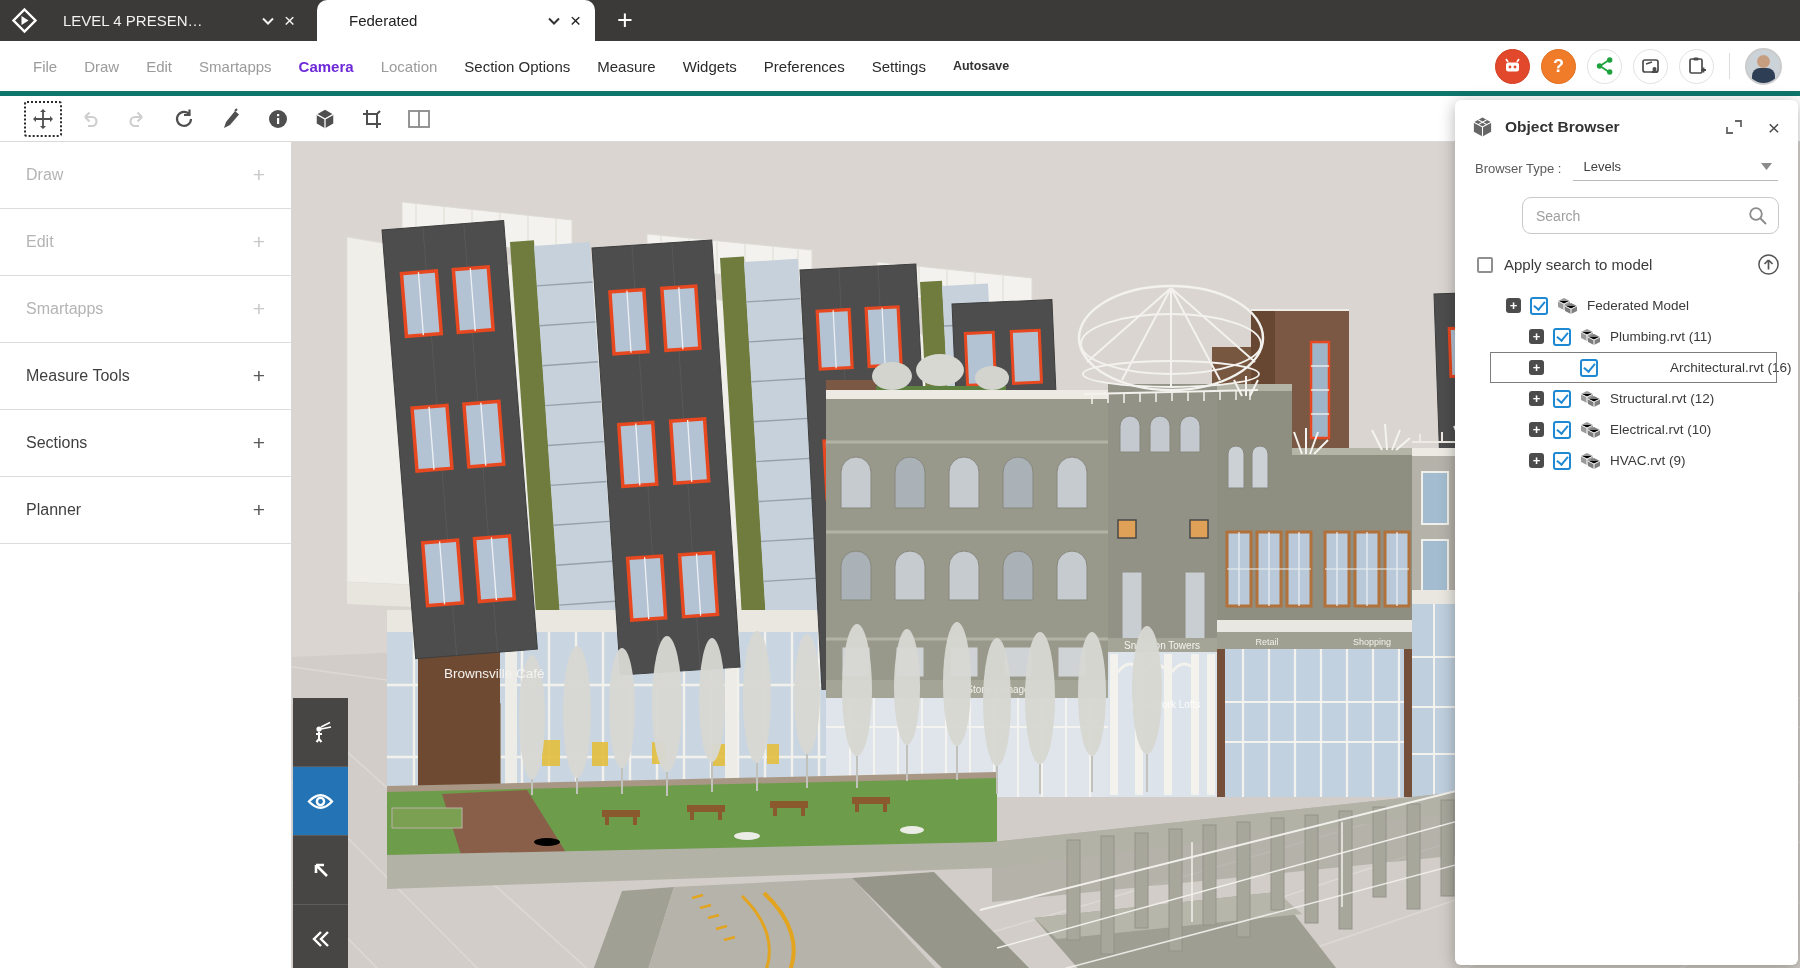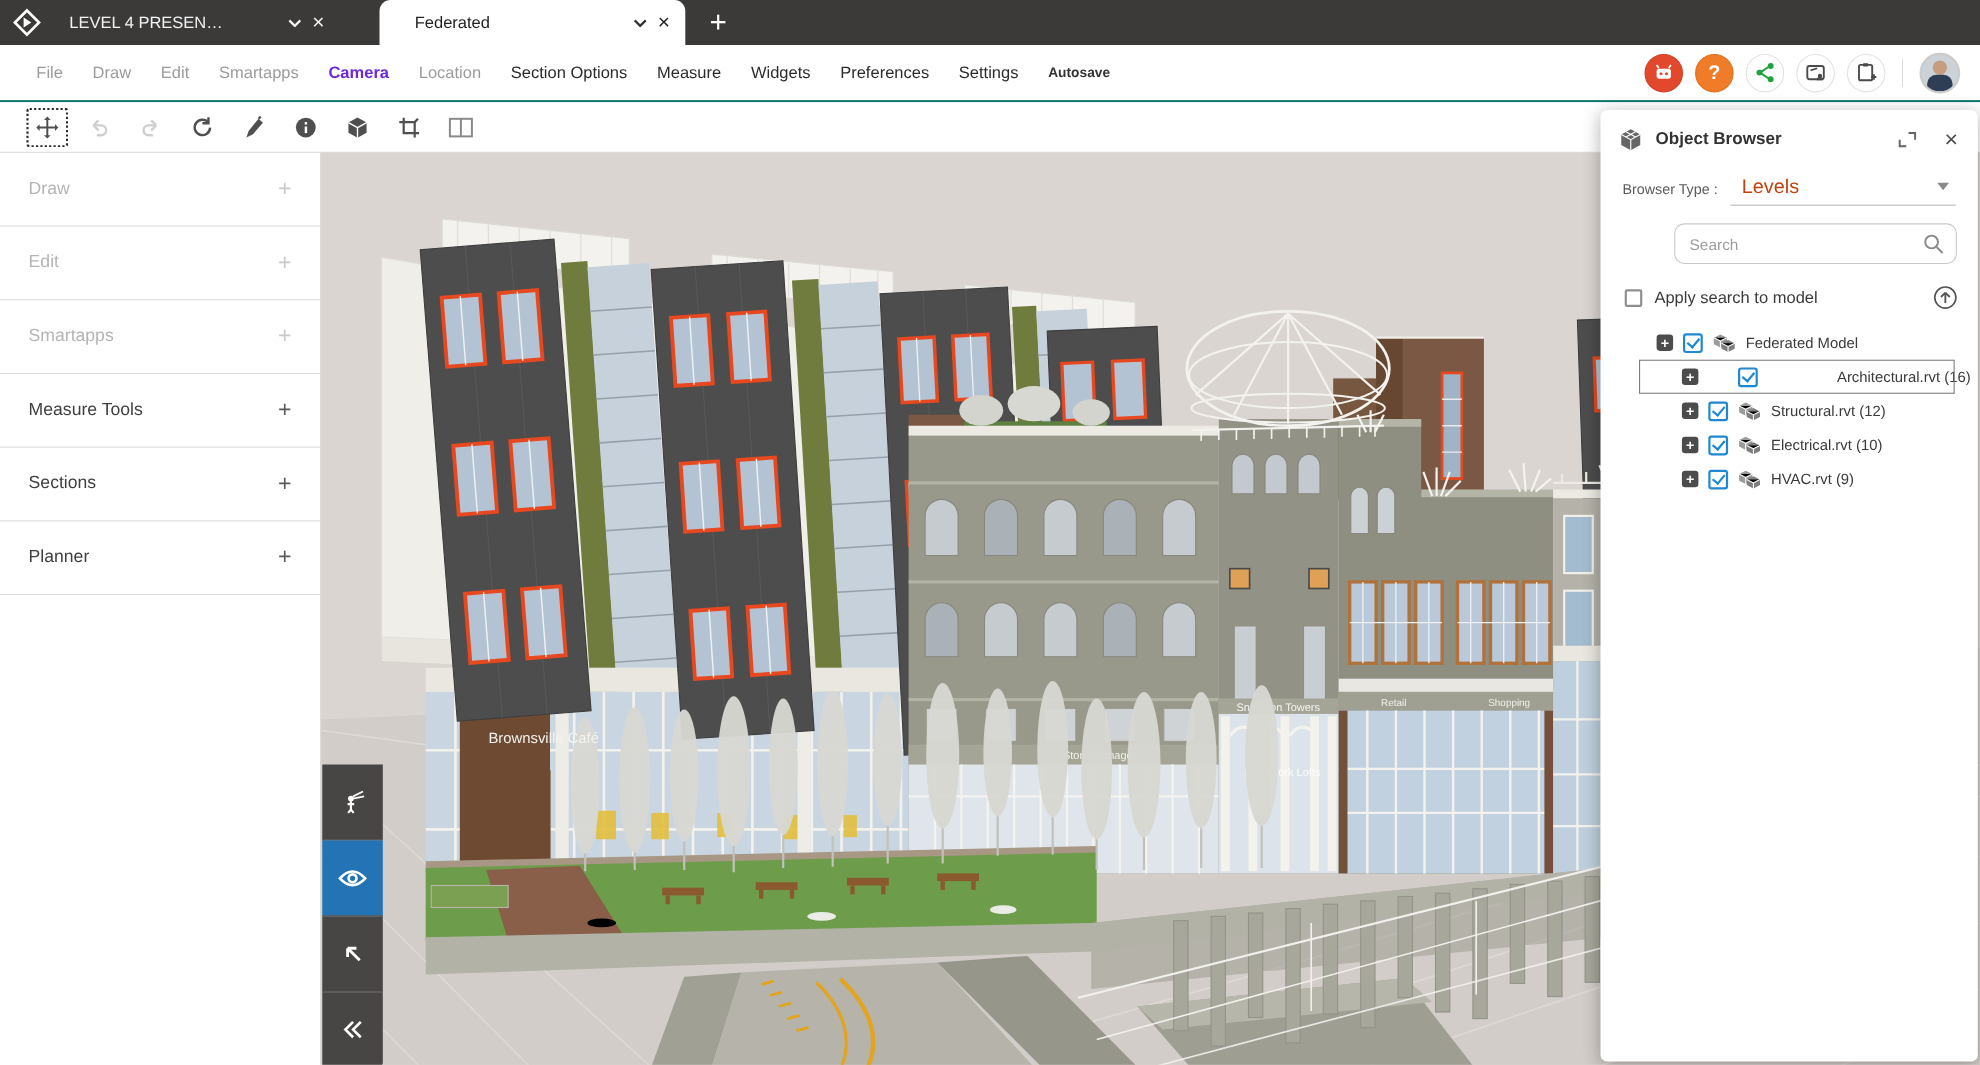--- a/index.html
+++ b/index.html
@@ -5,26 +5,26 @@
   html,body{margin:0;padding:0;width:1800px;height:968px;overflow:hidden;
     font-family:"Liberation Sans",sans-serif;background:#fff;}
   .app{position:relative;width:1800px;height:968px;}
 
   
   .tabbar{height:41px;background:#3b3a39;display:flex;align-items:stretch;}
   .logo{width:49px;display:flex;align-items:center;justify-content:center;}
   .tab{width:232px;display:flex;align-items:center;gap:10px;padding:0 14px;color:#f2f2f2;font-size:15px;}
   .tab .tlab{flex:1;white-space:nowrap;overflow:hidden;}
   .tab .x{font-size:19px;line-height:1;color:#f2f2f2;}
-  .tab.active{background:#fff;color:#222;border-radius:10px 10px 0 0;margin-left:36px;padding-left:32px;}
+  .tab.active{background:#fff;color:#222;border-radius:10px 10px 0 0;margin-left:8px;padding-left:32px;}
   .tab.active .x{color:#222;}
   .newtab{width:60px;display:flex;align-items:center;justify-content:center;color:#fff;font-size:27px;font-weight:300;}
 
   
-  .menubar{height:50px;background:#fff;border-bottom:2px solid #0f766e;display:flex;align-items:center;padding:0 18px 0 33px;gap:27px;font-size:15px;}
+  .menubar{height:50px;background:#fff;border-bottom:5px solid #0f766e;display:flex;align-items:center;padding:0 18px 0 33px;gap:27px;font-size:15px;}
   .mi{color:#9b9b9b;white-space:nowrap;}
   .mi.on{color:#2b2b2b;font-weight:500;}
   .mi.bold{color:#6d28d9;font-weight:700;}
   .mi.small{font-size:12.5px;color:#333;font-weight:600;}
   .mb-right{margin-left:auto;display:flex;align-items:center;gap:11px;}
   .cbtn{width:35px;height:35px;border-radius:50%;display:flex;align-items:center;justify-content:center;background:#fff;border:1px solid #e2e2e2;box-sizing:border-box;}
   .cbtn.red{background:#e2492c;border-color:#d23f24;}
   .cbtn.orange{background:#f07b28;border-color:#e06f1f;color:#fff;font-weight:700;font-size:18px;}
   .vdiv{width:1px;height:26px;background:#ddd;margin:0 4px;}
   .avatar{width:37px;height:37px;border-radius:50%;border:2px solid #cbcbcb;box-sizing:border-box;position:relative;overflow:hidden;background:#ccd3d8;}
@@ -53,21 +53,21 @@
   .vbtn.active{background:#2373b5;}
 
   
   .object-browser{position:absolute;top:100px;left:1455px;width:343px;height:865px;background:#fff;border-radius:6px;box-shadow:0 3px 16px rgba(0,0,0,.30);box-sizing:border-box;}
   .ob-header{display:flex;align-items:center;gap:11px;padding:15px 18px 9px 16px;}
   .ob-title{flex:1;font-size:15.5px;font-weight:700;color:#333;}
   .ob-hicon{display:flex;align-items:center;}
   .ob-close{font-size:21px;color:#4a4a4a;line-height:1;margin-left:14px;}
   .ob-typerow{display:flex;align-items:center;gap:12px;padding:8px 20px 14px 20px;}
   .ob-typelabel{font-size:13px;color:#5a5a5a;white-space:nowrap;}
-  .ob-select{flex:1;display:flex;align-items:center;justify-content:space-between;border-bottom:1px solid #b9b9b9;padding:3px 6px 6px 10px;font-size:18px;color:#c2410c;}
+  .ob-select{flex:1;display:flex;align-items:center;justify-content:space-between;border-bottom:1px solid #b9b9b9;padding:3px 6px 6px 10px;font-size:13px;color:#404040;}
   .ob-searchwrap{margin:2px 19px 13px 19px;position:relative;padding-left:48px;}
   .ob-search-input{width:100%;height:37px;border:1.5px solid #c9c9c9;border-radius:9px;box-sizing:border-box;padding:0 38px 0 13px;font-size:14px;color:#333;font-family:"Liberation Sans",sans-serif;outline:none;}
   .ob-search-input::placeholder{color:#9e9e9e;}
   .ob-searchicon{position:absolute;right:11px;top:8px;}
   .ob-apply{display:flex;align-items:center;gap:11px;padding:6px 18px 10px 22px;}
   .cb-empty{width:16px;height:16px;border:2px solid #8f8f8f;border-radius:2px;box-sizing:border-box;background:#fff;}
   .ob-applylabel{font-size:15px;color:#3a3a3a;}
   .ob-upcircle{margin-left:auto;display:flex;}
   .tree{padding-top:4px;}
   .trow{height:31px;display:flex;align-items:center;gap:9px;padding-left:16px;box-sizing:border-box;margin-left:35px;}
@@ -676,20 +676,31 @@
         <span class="expand"></span>
         <span class="bluecb"></span>
         <svg width="21" height="17" viewBox="0 0 21 17">
           <path d="M7,1 L13,4 V10 L7,13 L1,10 V4 Z" fill="#9b9b9b"></path>
             <path d="M1,4 L7,7 L13,4 M7,7 V13" stroke="#fff" stroke-width="1"></path>
           <path d="M14,6 L20,9 V14 L14,17 L8,14 V9 Z" fill="#7e7e7e"></path>
             <path d="M8,9 L14,12 L20,9 M14,12 V17" stroke="#fff" stroke-width="1"></path>
         </svg>
         <span class="tlabel">Federated Model</span>
       </div>
+      <div class="trow child">
+        <span class="expand"></span>
+        <span class="bluecb"></span>
+        <svg width="21" height="17" viewBox="0 0 21 17">
+          <path d="M7,1 L13,4 V10 L7,13 L1,10 V4 Z" fill="#9b9b9b"></path>
+            <path d="M1,4 L7,7 L13,4 M7,7 V13" stroke="#fff" stroke-width="1"></path>
+          <path d="M14,6 L20,9 V14 L14,17 L8,14 V9 Z" fill="#7e7e7e"></path>
+            <path d="M8,9 L14,12 L20,9 M14,12 V17" stroke="#fff" stroke-width="1"></path>
+        </svg>
+        <span class="tlabel">Plumbing.rvt (11)</span>
+      </div>
       <div class="trow child selected">
         <span class="expand"></span>
         <span class="bluecb"></span>
         <svg width="21" height="17" viewBox="0 0 21 17">
           <path d="M7,1 L13,4 V10 L7,13 L1,10 V4 Z" fill="#9b9b9b"></path>
             <path d="M1,4 L7,7 L13,4 M7,7 V13" stroke="#fff" stroke-width="1"></path>
           <path d="M14,6 L20,9 V14 L14,17 L8,14 V9 Z" fill="#7e7e7e"></path>
             <path d="M8,9 L14,12 L20,9 M14,12 V17" stroke="#fff" stroke-width="1"></path>
         </svg>
         <span class="tlabel">Architectural.rvt (16)</span>

